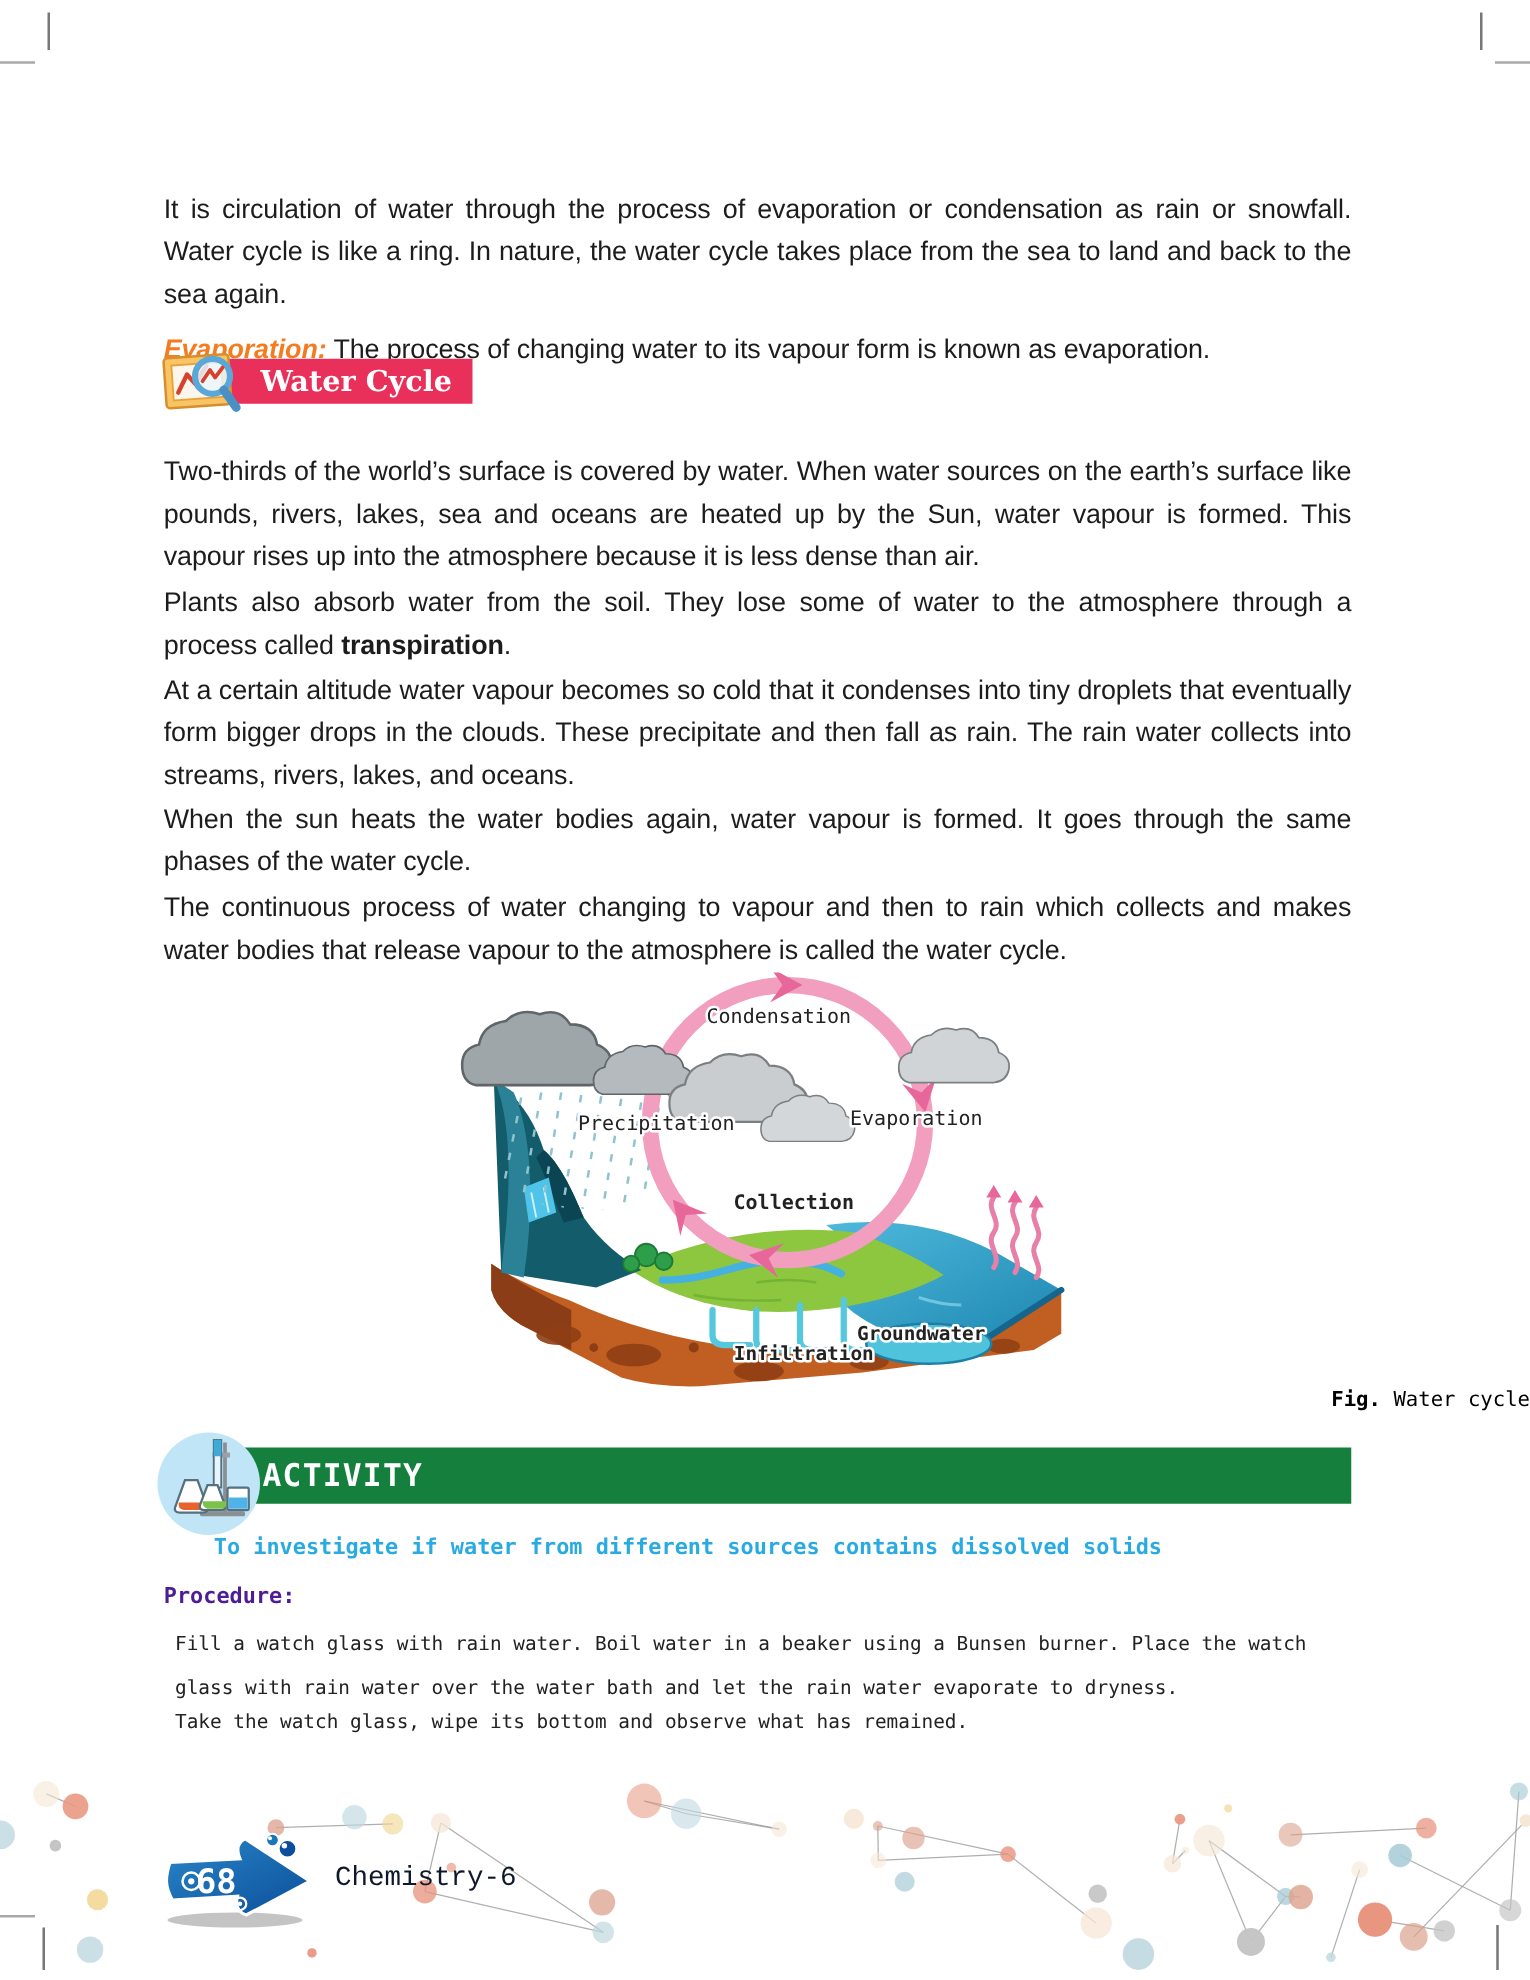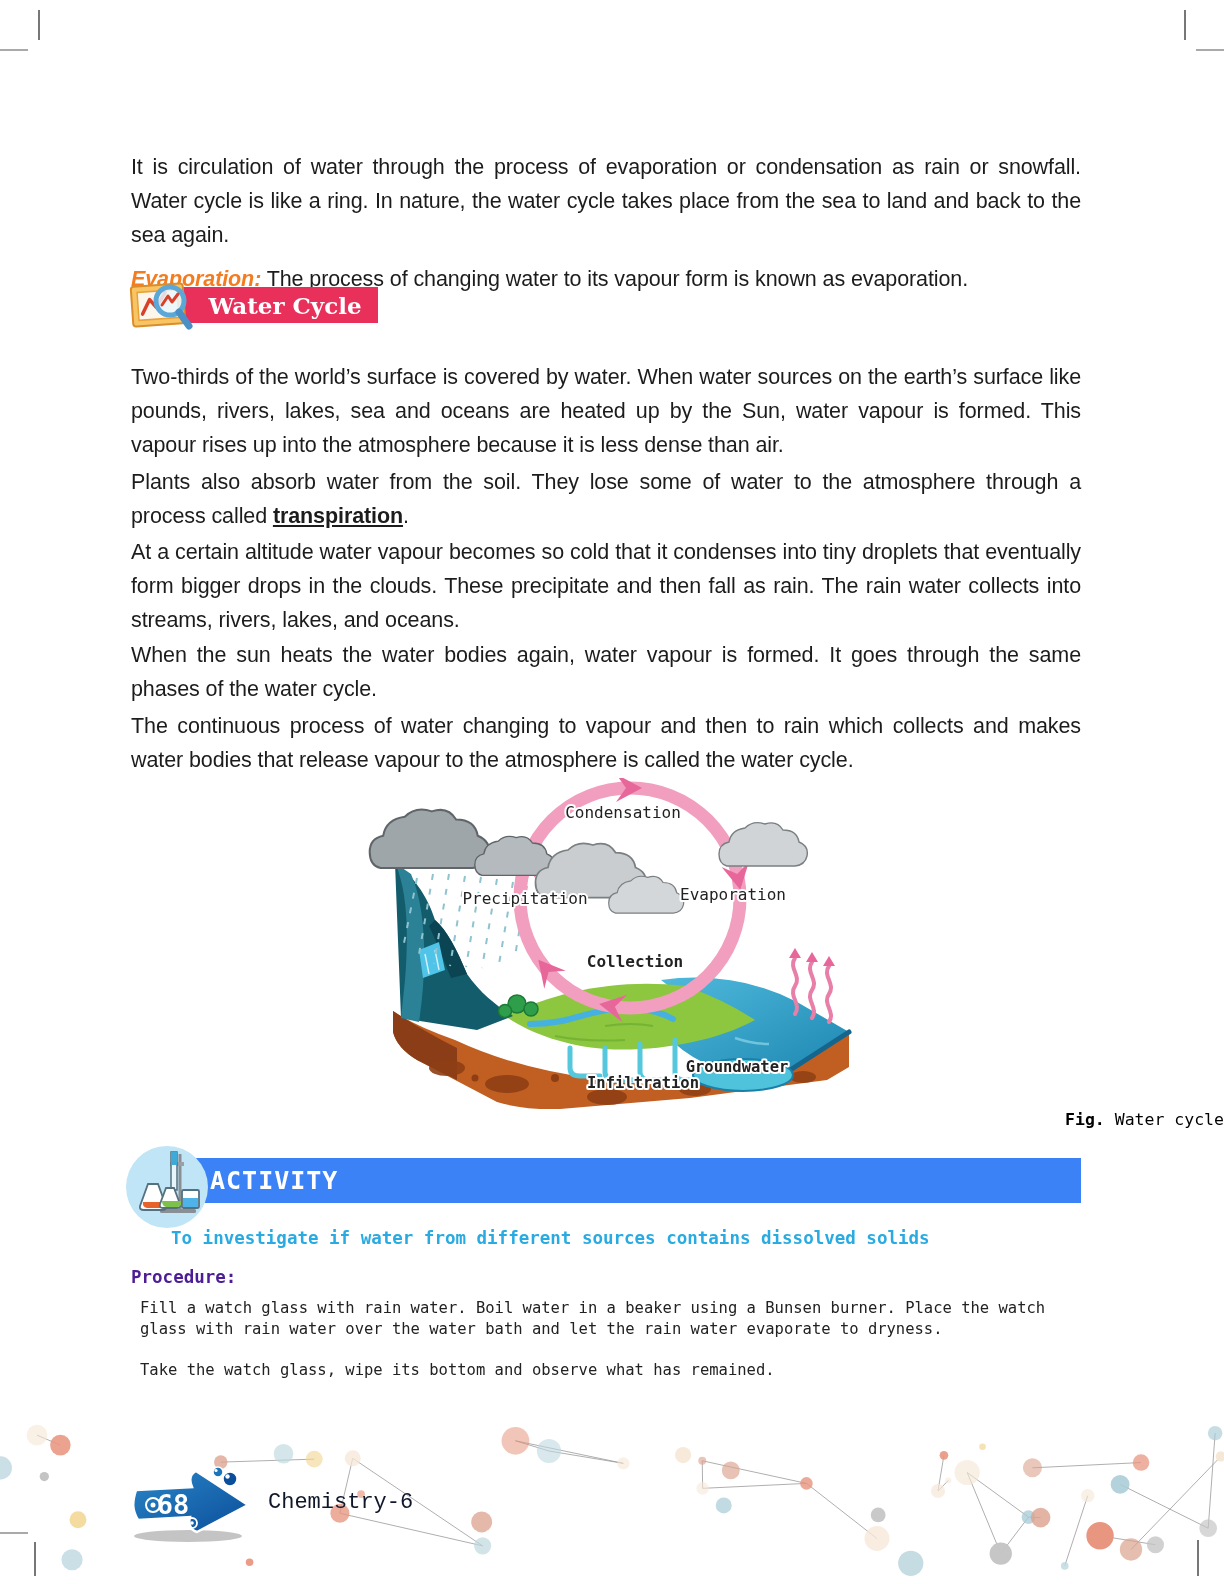--- a/index.html
+++ b/index.html
@@ -8,54 +8,54 @@
 
   
   .crop{position:absolute;background:#777;}
   .crop.h{height:2px;background:#a9a9a9;}
   .crop.v{width:2px;}
 
   
   .para{position:absolute;left:131px;width:950px;text-align:justify;
         font-size:21.5px;line-height:34px;color:#1c1c1c;letter-spacing:-0.1px;}
   .term{color:#F47C20;font-weight:bold;font-style:italic;}
-  b.inline{font-weight:bold;text-decoration:underline;}
+  b.inline{font-weight:bold;}
 
   
   .section-banner{position:absolute;left:150px;top:287px;width:186px;height:36px;
         background:#E8305A;display:flex;align-items:center;justify-content:center;
         padding-left:42px;box-sizing:content-box;}
   .section-banner span{font-family:"DejaVu Serif","Liberation Serif",serif;
         font-weight:bold;font-size:23px;color:#ffffff;}
   .section-icon{position:absolute;left:126px;top:277px;width:78px;height:58px;}
 
   
   .figure-wrap{position:absolute;left:355px;top:778px;width:525px;height:334px;}
   .fig-caption{position:absolute;left:0;top:1110px;width:1224px;text-align:right;
         font-family:"DejaVu Sans Mono","Liberation Mono",monospace;font-size:16.5px;color:#000000;}
   .fig-caption b{font-weight:bold;}
   .diagram-label{font-family:"DejaVu Sans Mono","Liberation Mono",monospace;
         fill:#222;paint-order:stroke;stroke:#ffffff;stroke-width:4px;
         stroke-linejoin:round;text-anchor:middle;}
 
   
   .activity-bar{position:absolute;left:148px;top:1158px;width:933px;height:45px;
-        background:#3b82f6;display:flex;align-items:center;}
+        background:#15803d;display:flex;align-items:center;}
   .activity-bar span{font-family:"DejaVu Sans Mono","Liberation Mono",monospace;
         color:#fff;font-weight:bold;font-size:25px;letter-spacing:1px;margin-left:62px;}
   .activity-icon{position:absolute;left:124px;top:1144px;width:86px;height:86px;}
   .activity-title{position:absolute;left:131px;top:1228px;width:950px;
         font-family:"DejaVu Sans Mono","Liberation Mono",monospace;
         font-weight:bold;font-size:17.5px;color:#29ABE2;margin-left:40px;}
   .activity-proc{position:absolute;left:131px;top:1267px;width:400px;
         font-family:"DejaVu Sans Mono","Liberation Mono",monospace;
         font-weight:bold;font-size:17.5px;color:#4c1d95;}
   .activity-step{position:absolute;left:140px;width:940px;
         font-family:"DejaVu Sans Mono","Liberation Mono",monospace;
-        font-size:15.5px;line-height:21px;color:#222;}
+        font-size:15.5px;line-height:35px;color:#222;}
   .step1{top:1298px;} .step2{top:1360px;}
 
   
   .footer-band{position:absolute;left:0;bottom:0;width:1224px;height:190px;overflow:hidden;}
   .page-badge{position:absolute;left:126px;top:1464px;width:132px;height:82px;}
   .book-title{position:absolute;left:268px;top:1490px;
         font-family:Liberation Mono, monospace;
         font-size:22px;color:#0f172a;}
 </style>
 </head>

